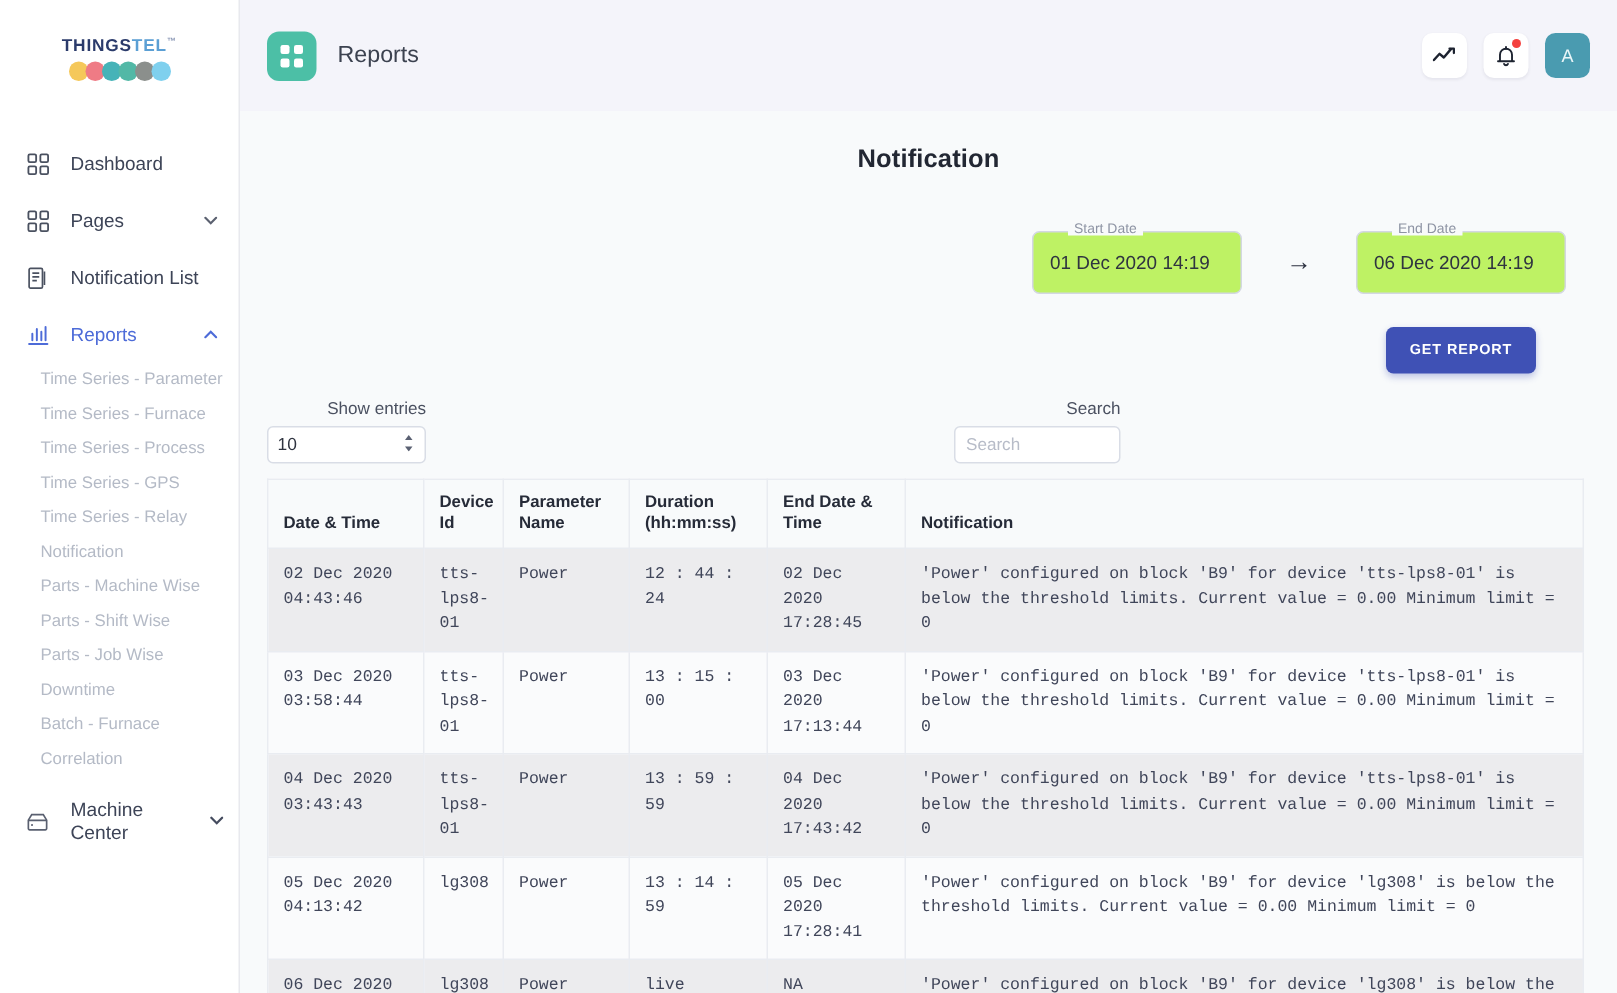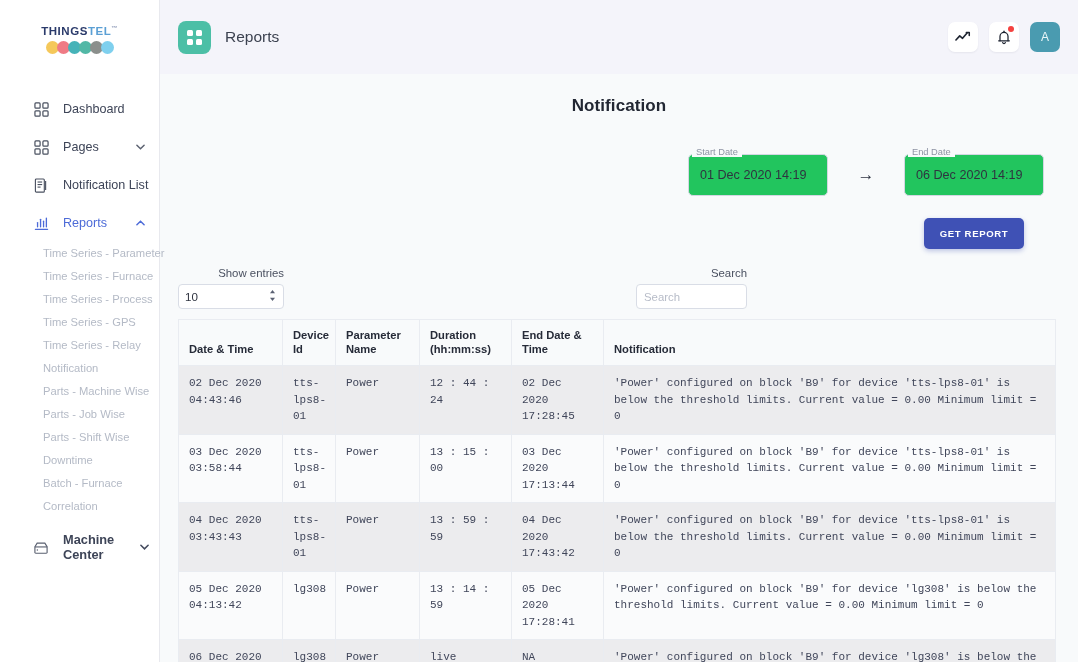--- a/index.html
+++ b/index.html
@@ -22,21 +22,21 @@
   .logo-wrap { height: 74px; display: flex; align-items: center; justify-content: center; }
   .logo { text-align: center; }
   .logo-text { font-size: 11.5px; font-weight: 700; letter-spacing: .55px; position: relative; display: inline-block; }
   .logo-text .t1 { color: #2b3b6b; }
   .logo-text .t2 { color: #5b9fd4; }
   .logo-text .tm { font-size: 6px; vertical-align: super; color: #8a97b5; }
   .logo-dots { display: flex; justify-content: center; margin-top: 2px; }
   .logo-dots i { display: block; width: 13px; height: 13px; border-radius: 50%; margin-left: -2px; }
   .logo-dots i:first-child { margin-left: 0; }
 
-  .nav { margin-top: 16px; padding-left: 16px; }
+  .nav { margin-top: 16px; }
   .nav-item {
     display: flex; align-items: center;
     height: 38px; padding: 0 14px 0 16px;
     color: #3d4457; font-size: 12.6px; cursor: pointer;
     position: relative;
   }
   .nav-item .ico { width: 18px; height: 18px; flex: 0 0 18px; margin-right: 13px; display: flex; align-items: center; justify-content: center; }
   .nav-item .lbl { flex: 1; white-space: nowrap; }
   .nav-item.active { color: #4d6bd8; }
   .nav-item .chev { font-size: 9px; color: #6b7386; line-height: 1; }
@@ -46,21 +46,21 @@
   .subnav-item {
     display: block; padding: 0 10px 0 27px;
     height: 23px; line-height: 23px;
     color: #b4bac6; font-size: 11.2px; cursor: pointer;
     white-space: nowrap;
   }
   .machine-center {
     margin-top: 12px;
     display: flex; align-items: center;
     padding: 0 10px 0 16px; height: 34px;
-    color: #3d4457; font-size: 12.8px; cursor: pointer; font-weight: bold;
+    color: #3d4457; font-size: 12.8px; cursor: pointer;
   }
   .machine-center .ico { width: 18px; height: 18px; flex: 0 0 18px; margin-right: 13px; display: flex; align-items: center; justify-content: center; }
   .machine-center .chev { font-size: 9px; margin-left: 4px; color: #444b5e; }
 
   
   .main { flex: 1; height: 662px; display: flex; flex-direction: column; background: #f8fafb; min-width: 0; }
 
   .topbar {
     height: 74px; flex: 0 0 74px;
     background: #f4f4fa;
@@ -89,26 +89,26 @@
     cursor: pointer;
   }
 
   .content { flex: 1; padding: 0 18px; overflow: hidden; }
   .page-title { text-align: center; font-size: 17px; font-weight: 700; color: #222733; margin-top: 22px; letter-spacing: .1px; }
 
   
   .daterow { display: flex; justify-content: flex-end; align-items: flex-start; margin-top: 38px; padding-right: 16px; }
   .date-field { position: relative; width: 140px; }
   .date-box {
-    height: 42px; border: 1px solid #d3d7e2; border-radius: 5px; background: #22c55e;
+    height: 42px; border: 1px solid #d3d7e2; border-radius: 5px; background: #bef264;
     display: flex; align-items: center; padding: 0 11px;
     font-size: 12.6px; color: #2f3440; cursor: text;
   }
   .date-label {
-    position: absolute; top: -7px; left: 4px; background: #f8fafb;
+    position: absolute; top: -7px; left: 24px; background: #f8fafb;
     padding: 0 4px; font-size: 9.3px; color: #8d93a3;
   }
   .arrow-sep { width: 76px; display: flex; align-items: center; justify-content: center; height: 42px; font-size: 17px; color: #2c3140; }
   .date-right-col { display: flex; flex-direction: column; align-items: center; }
   .get-report {
     margin-top: 22px; background: #3f51b5; color: #fff;
     border: none; border-radius: 5px; height: 31px; padding: 0 16px;
     font-size: 9.6px; font-weight: 700; letter-spacing: .6px; cursor: pointer;
     font-family: "Liberation Sans", sans-serif;
     box-shadow: 0 2px 5px rgba(63,81,181,.32);
@@ -234,22 +234,22 @@
       </div>
 
       <div class="subnav" id="subnav">
           <div class="subnav-item">Time Series - Parameter</div>
           <div class="subnav-item">Time Series - Furnace</div>
           <div class="subnav-item">Time Series - Process</div>
           <div class="subnav-item">Time Series - GPS</div>
           <div class="subnav-item">Time Series - Relay</div>
           <div class="subnav-item">Notification</div>
           <div class="subnav-item">Parts - Machine Wise</div>
+          <div class="subnav-item">Parts - Shift Wise</div>
           <div class="subnav-item">Parts - Job Wise</div>
-          <div class="subnav-item">Parts - Shift Wise</div>
           <div class="subnav-item">Downtime</div>
           <div class="subnav-item">Batch - Furnace</div>
           <div class="subnav-item">Correlation</div>
         </div>
 
       <div class="machine-center">
         <span class="ico">
           <svg width="16" height="15" viewBox="0 0 17 16" fill="none" stroke="#5a6070" stroke-width="1.2">
             <path d="M2 7.2L4.4 3.3h8.2L15 7.2v6a.9.9 0 01-.9.9H2.9a.9.9 0 01-.9-.9z"></path>
             <line x1="2" y1="7.4" x2="15" y2="7.4"></line>

